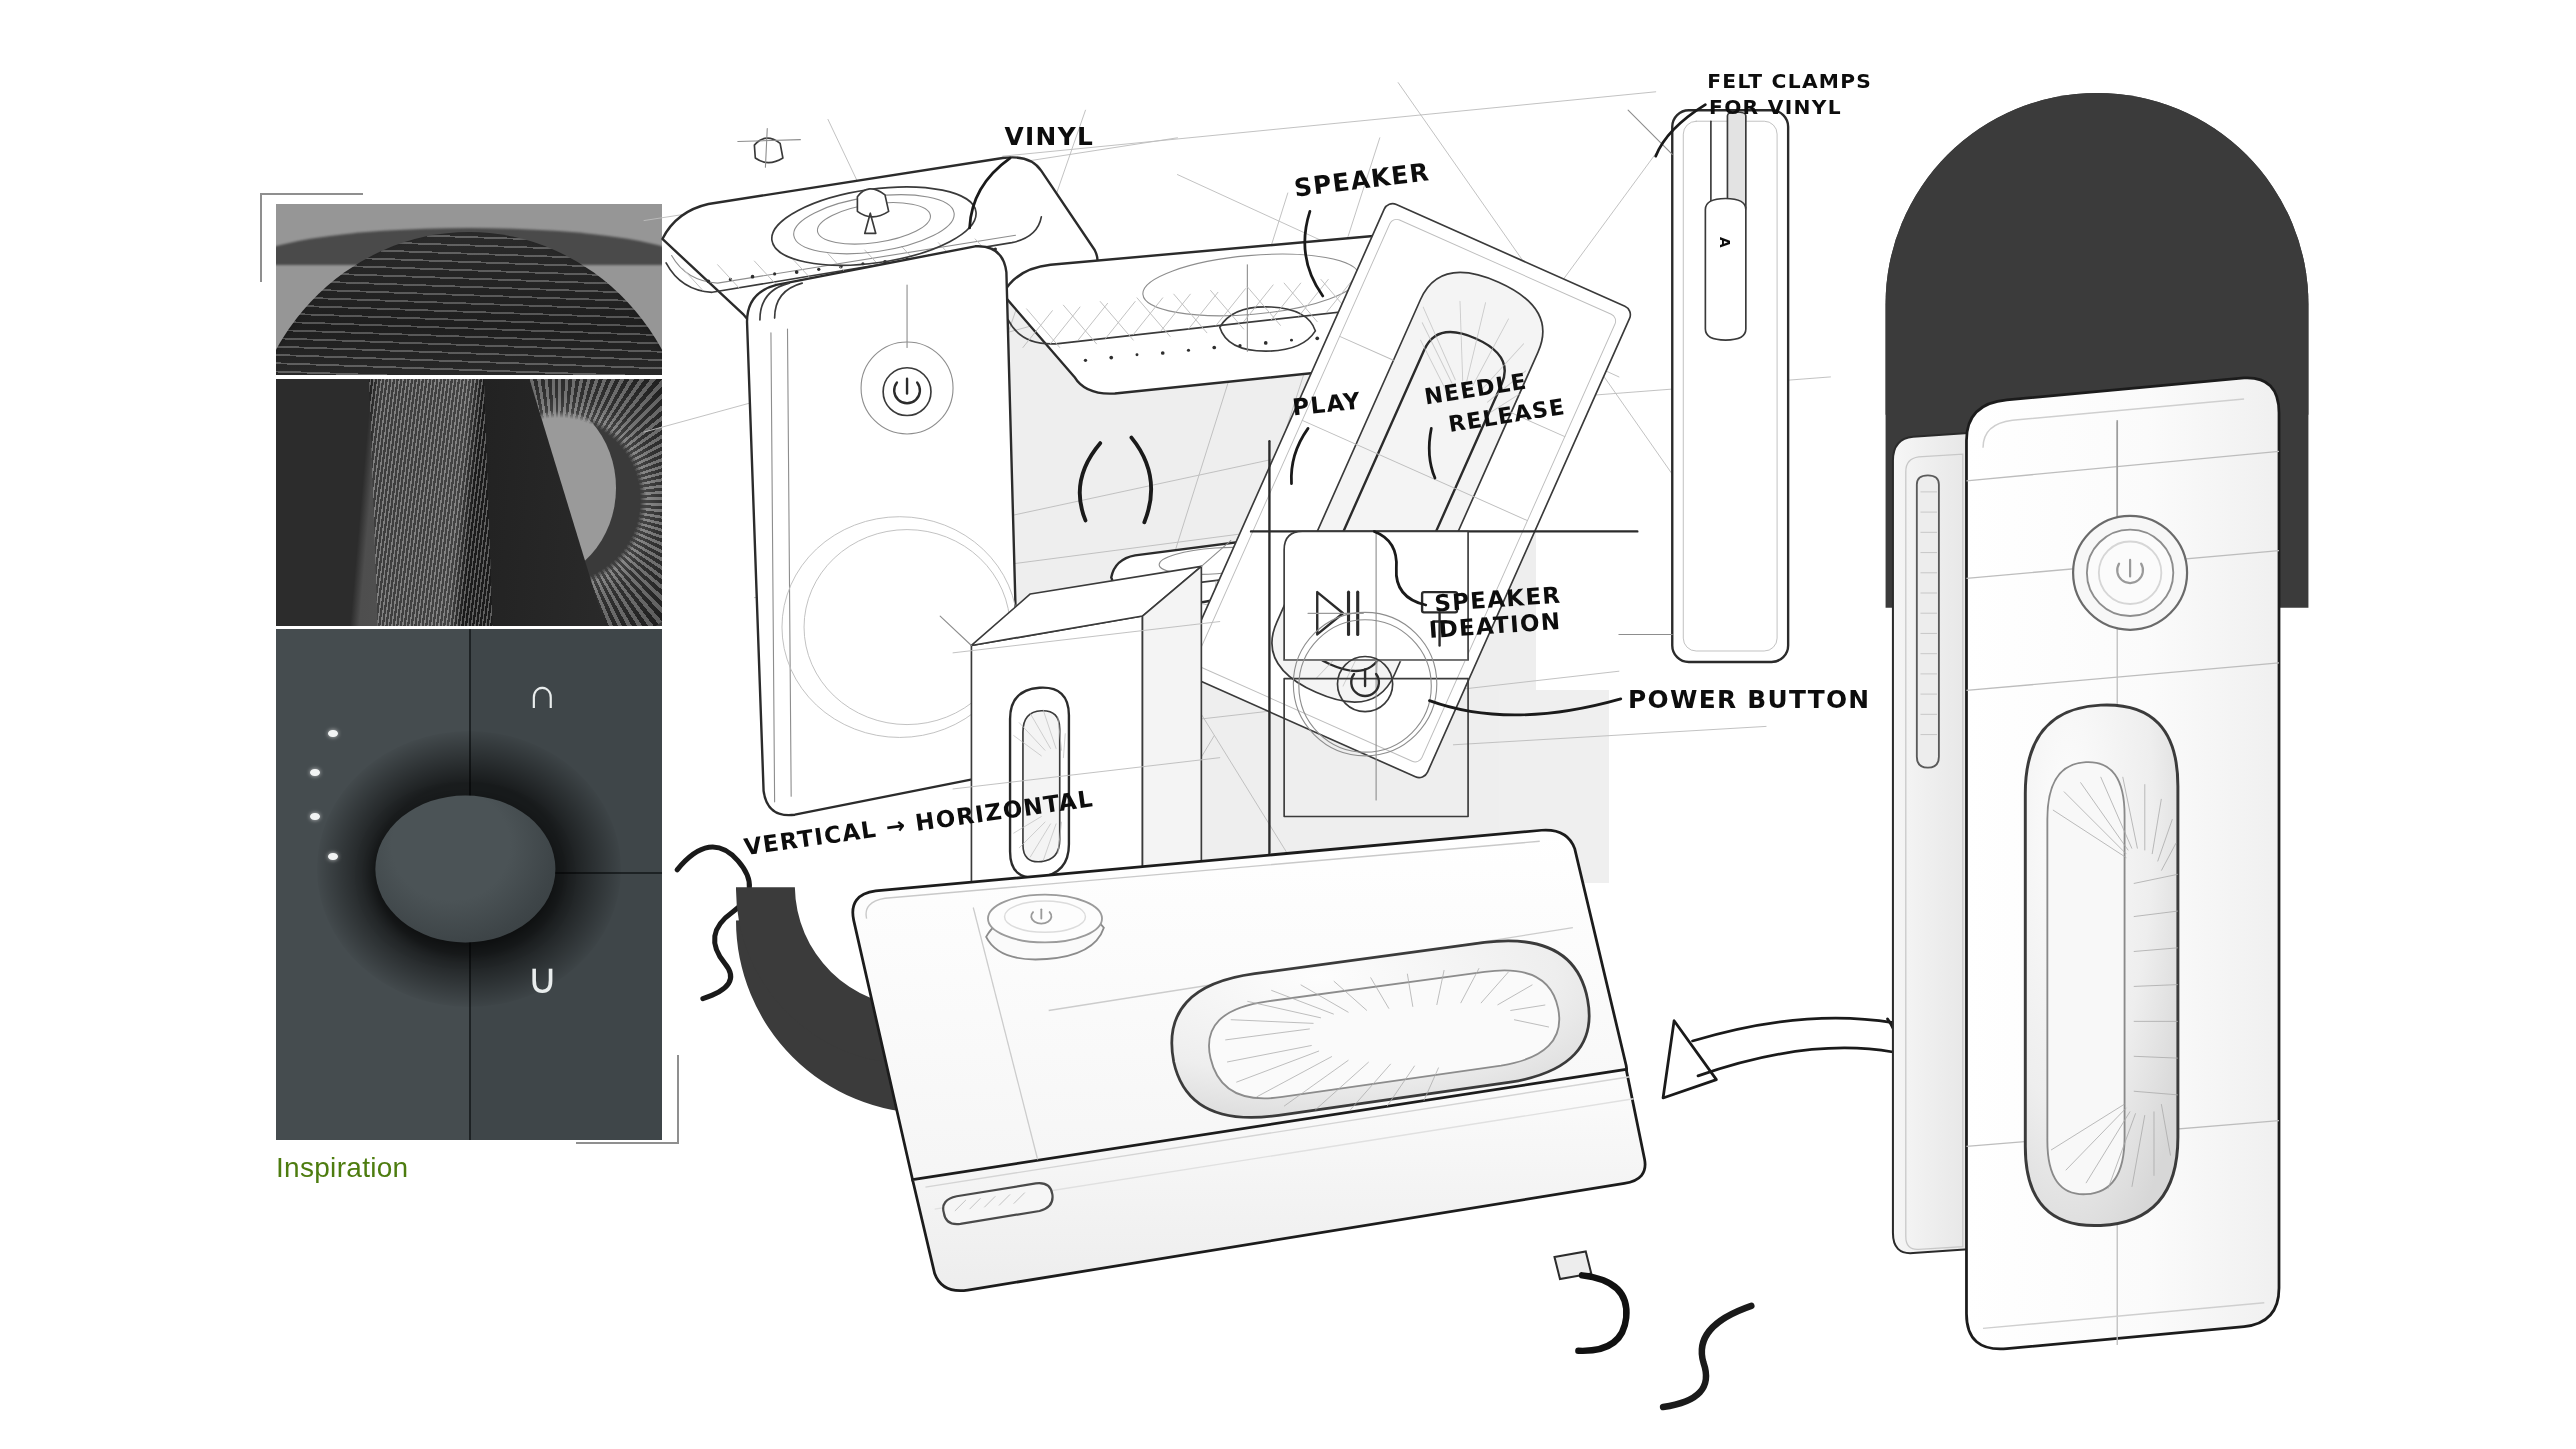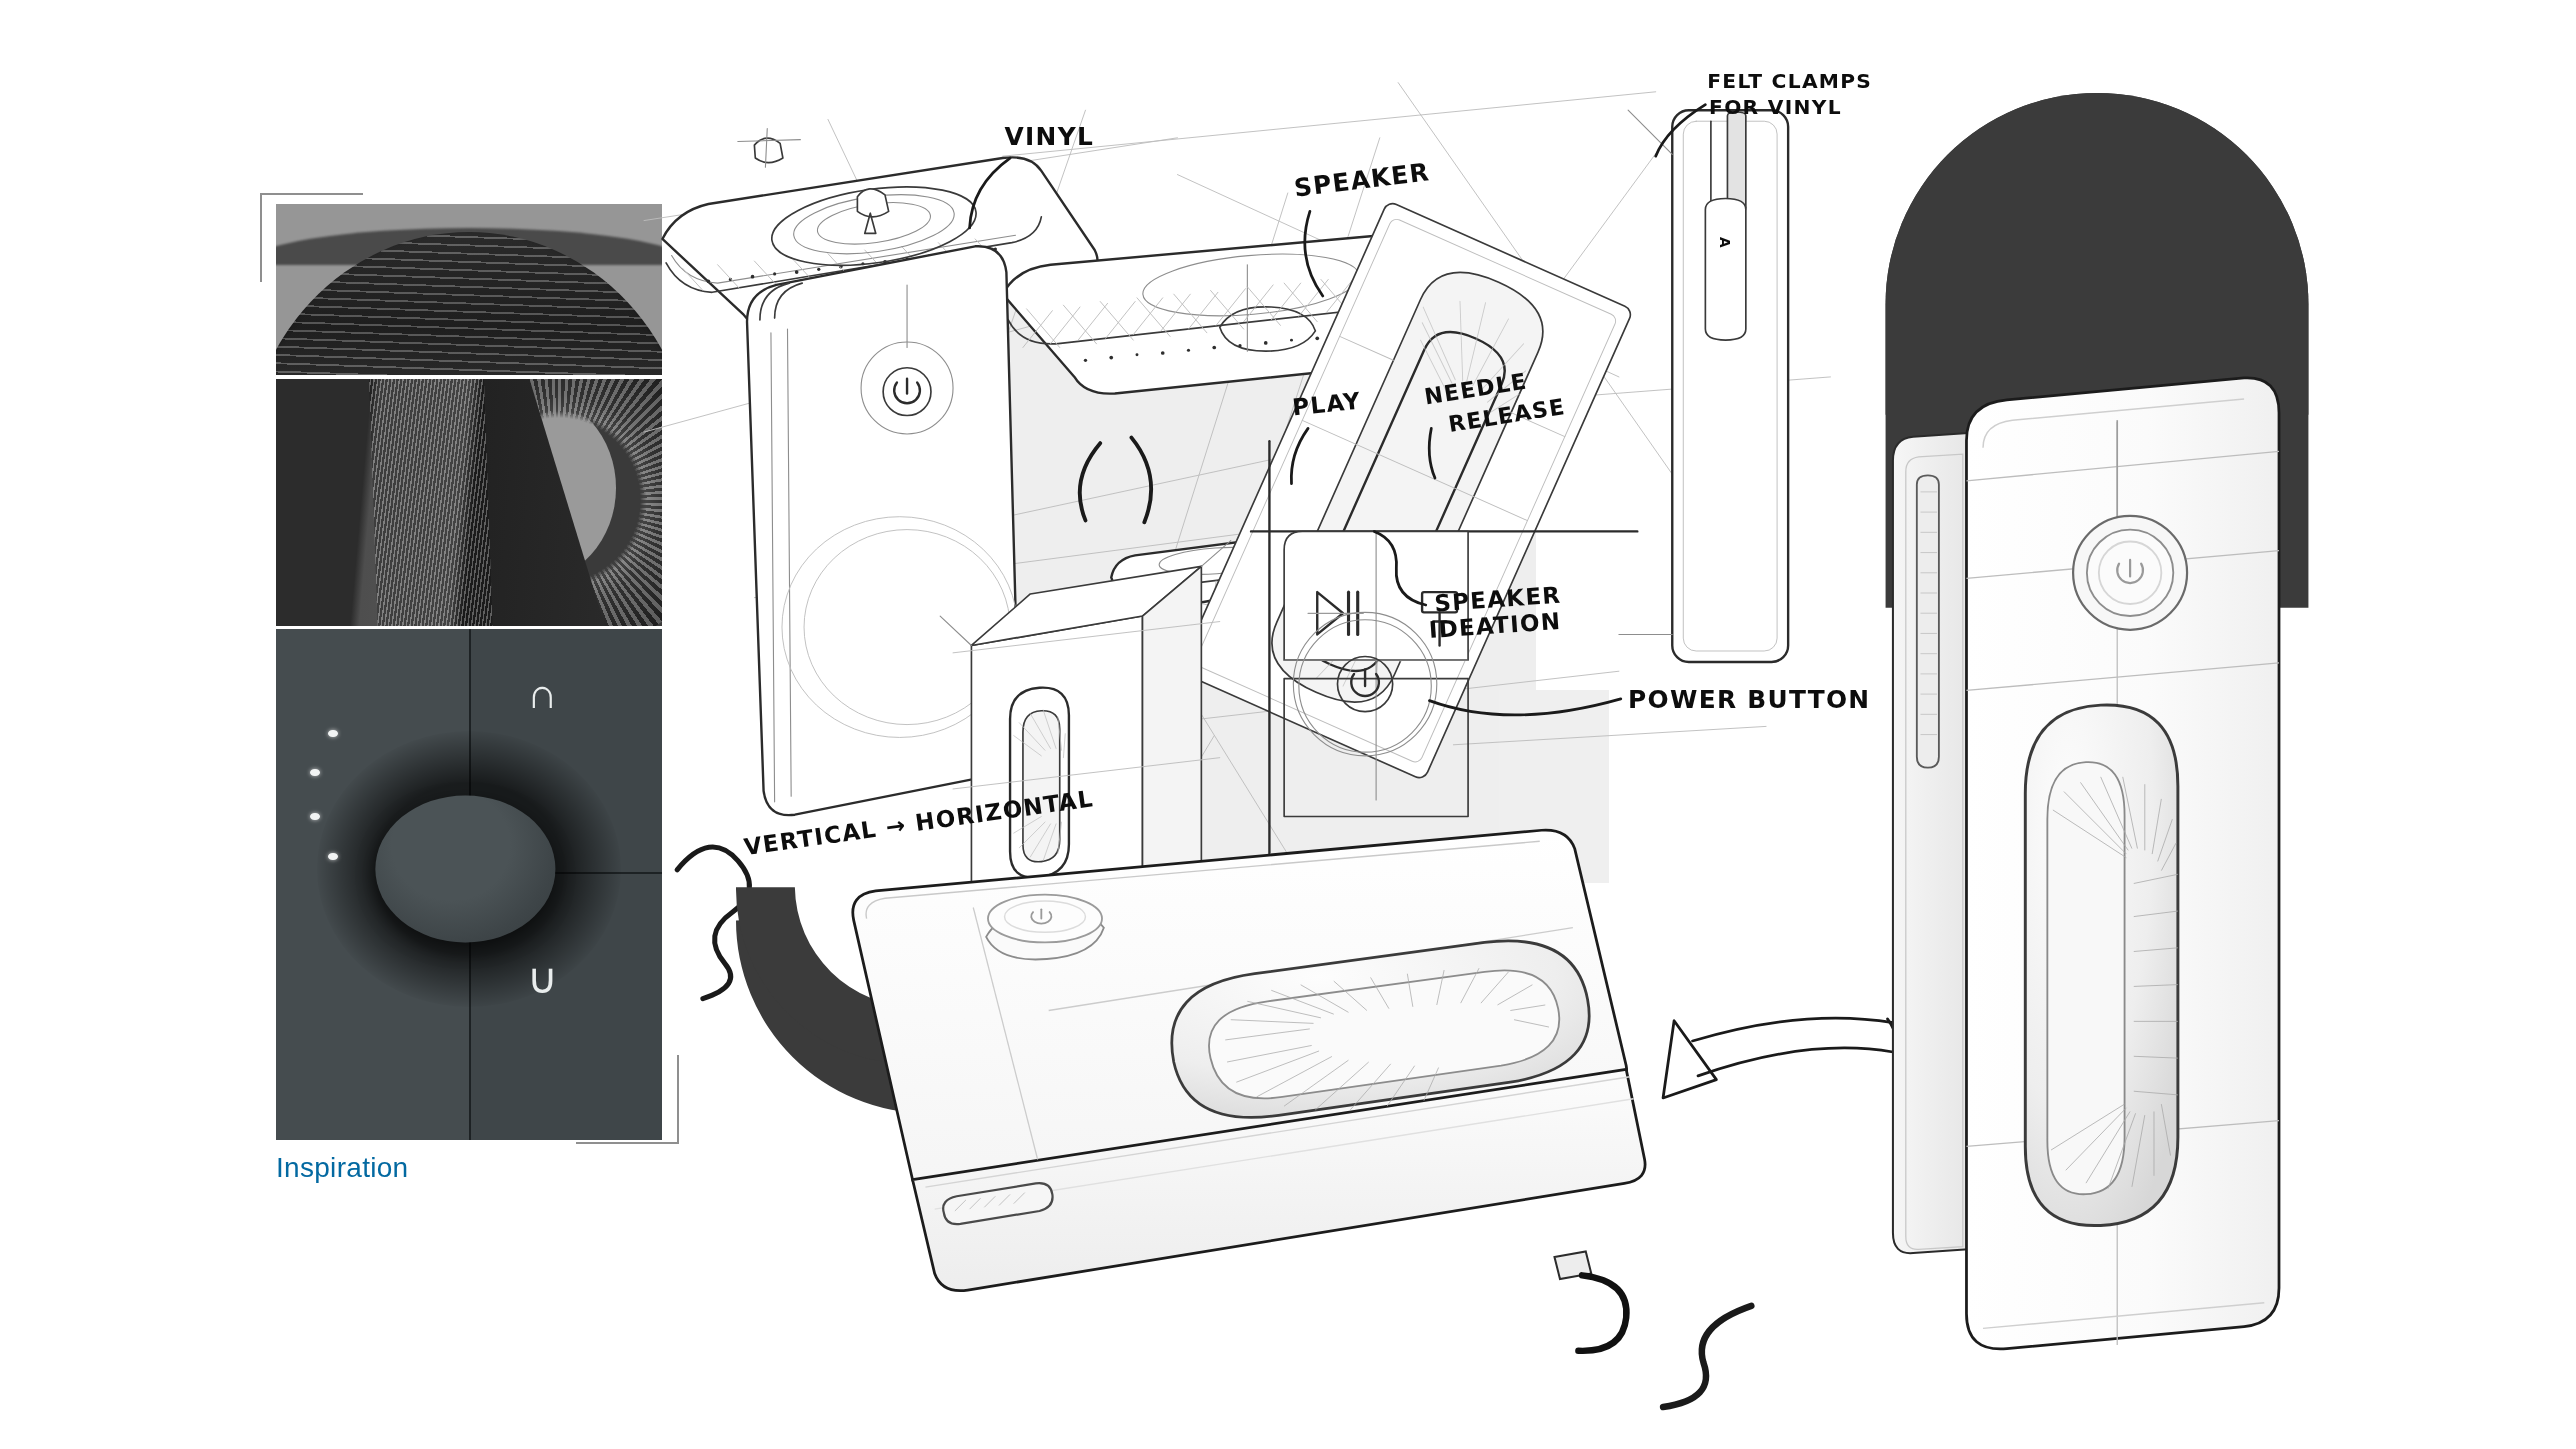--- a/index.html
+++ b/index.html
@@ -64,21 +64,21 @@
     background:radial-gradient(ellipse at 50% 50%, rgba(0,0,0,.62) 0 44%, rgba(0,0,0,0) 72%);}
   #insp-3 .dial{position:absolute;left:50%;top:47%;width:180px;height:147px;
     transform:translate(-52%,-50%);border-radius:50%;
     background:radial-gradient(ellipse at 42% 34%, #4b5356 0 40%, #3e4548 70%, #343a3d 100%);
     box-shadow:0 6.4px 16.6px rgba(0,0,0,.55);}
   #insp-3 .led{position:absolute;width:10px;height:7.4px;border-radius:50%;
     background:#f2f4f4;box-shadow:0 0 4.6px rgba(255,255,255,.7);}
   #insp-3 .sym{position:absolute;color:#e9eded;font-family:"DejaVu Sans",sans-serif;
     font-size:42px;line-height:1;font-weight:300;}
 
-  #inspiration-caption{position:absolute;left:0;top:948px;font-size:28px;color:#0369a1;
+  #inspiration-caption{position:absolute;left:0;top:948px;font-size:28px;color:#4d7c0f;
     letter-spacing:0.3px;}
 
   
   #sketch-area{position:absolute;left:699px;top:101px;width:1288px;height:1306px;}
   #grey-wash{position:absolute;left:276px;top:184px;width:561px;height:589px;
     background:#eeeeee;border-radius:31px;}
   #grey-wash-2{position:absolute;left:800px;top:589px;width:110px;height:193px;background:#efefef;}
 
   svg.layer{position:absolute;left:0;top:0;overflow:visible;}
 

